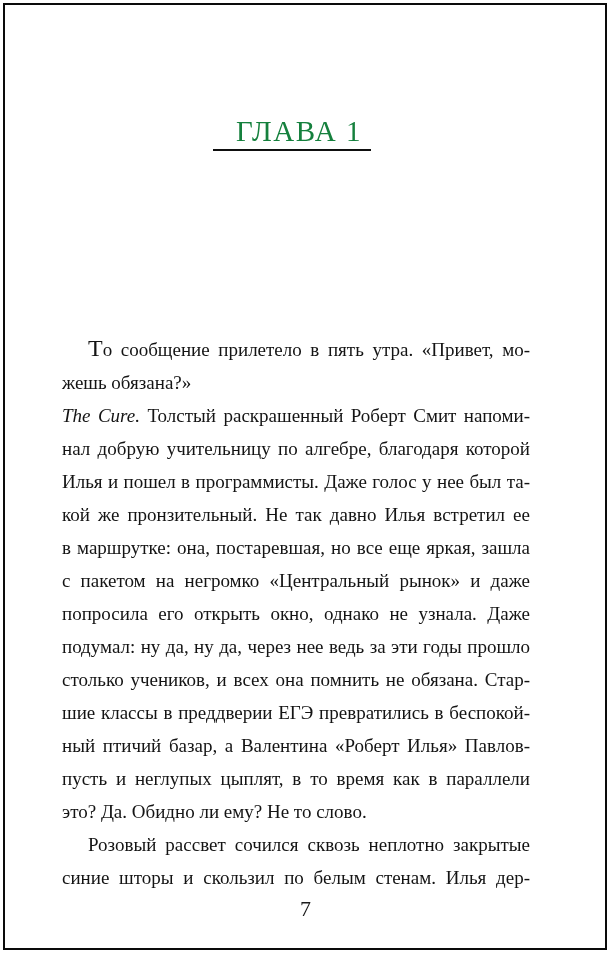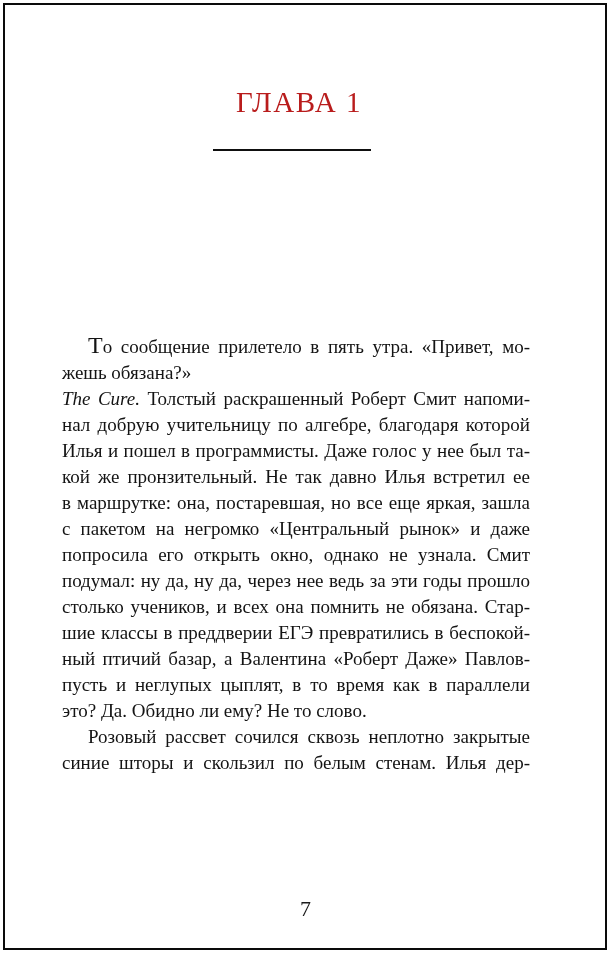--- a/index.html
+++ b/index.html
@@ -21,41 +21,41 @@
     left: 3px;
     top: 3px;
     right: 4px;
     bottom: 4px;
     border: 2px solid #0a0a0a;
     pointer-events: none;
   }
   .chapter-heading {
     position: absolute;
     left: 236px;
-    top: 86px;
+    top: 115px;
     font-size: 29px;
     letter-spacing: 1.5px;
     white-space: nowrap;
-    color: #b91c1c;
+    color: #15803d;
   }
   .heading-rule {
     position: absolute;
     left: 213px;
     top: 149px;
     width: 158px;
     height: 2px;
     background: #0f0f0f;
   }
   .body-text {
     position: absolute;
     left: 62px;
     top: 332px;
     width: 468px;
     font-size: 19px;
-    line-height: 26px;
+    line-height: 33px;
     color: #141414;
   }
   .line { width: 100%; }
   .line.j {
     text-align: justify;
     text-align-last: justify;
   }
   .line.l {
     text-align: left;
     text-align-last: left;
@@ -85,25 +85,25 @@
 
   <div class="body-text">
       <div class="line j indent"><span class="initial">Т</span><span>о сообщение прилетело в пять утра. «Привет, мо-</span></div>
       <div class="line l"><span>жешь обязана?»</span></div>
       <div class="line j"><span class="i">The Cure.</span><span> Толстый раскрашенный Роберт Смит напоми-</span></div>
       <div class="line j"><span>нал добрую учительницу по алгебре, благодаря которой</span></div>
       <div class="line j"><span>Илья и пошел в программисты. Даже голос у нее был та-</span></div>
       <div class="line j"><span>кой же пронзительный. Не так давно Илья встретил ее</span></div>
       <div class="line j"><span>в маршрутке: она, постаревшая, но все еще яркая, зашла</span></div>
       <div class="line j"><span>с пакетом на негромко «Центральный рынок» и даже</span></div>
-      <div class="line j"><span>попросила его открыть окно, однако не узнала. Смит</span></div>
+      <div class="line j"><span>попросила его открыть окно, однако не узнала. Даже</span></div>
       <div class="line j"><span>подумал: ну да, ну да, через нее ведь за эти годы прошло</span></div>
       <div class="line j"><span>столько учеников, и всех она помнить не обязана. Стар-</span></div>
       <div class="line j"><span>шие классы в преддверии ЕГЭ превратились в беспокой-</span></div>
-      <div class="line j"><span>ный птичий базар, а Валентина «Роберт Даже» Павлов-</span></div>
+      <div class="line j"><span>ный птичий базар, а Валентина «Роберт Илья» Павлов-</span></div>
       <div class="line j"><span>пусть и неглупых цыплят, в то время как в параллели</span></div>
       <div class="line l"><span>это? Да. Обидно ли ему? Не то слово.</span></div>
       <div class="line j indent"><span>Розовый рассвет сочился сквозь неплотно закрытые</span></div>
       <div class="line j"><span>синие шторы и скользил по белым стенам. Илья дер-</span></div>
     </div>
 
   <div class="page-number">7</div>
 </div>
 
 </body></html>

